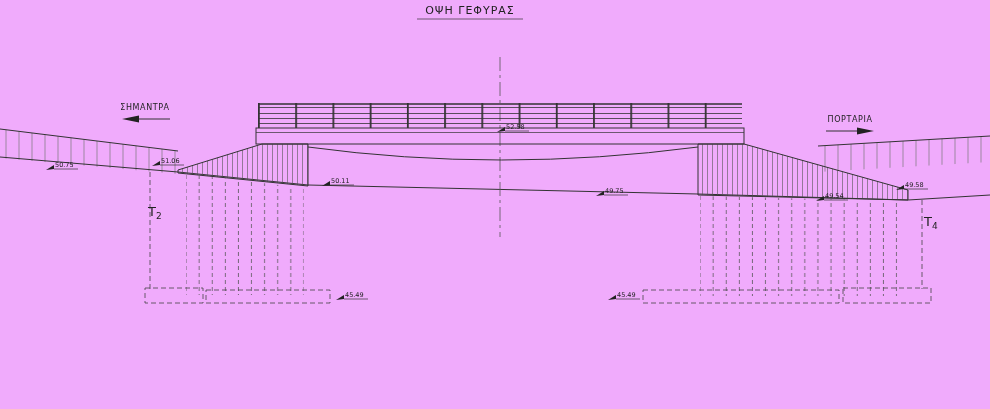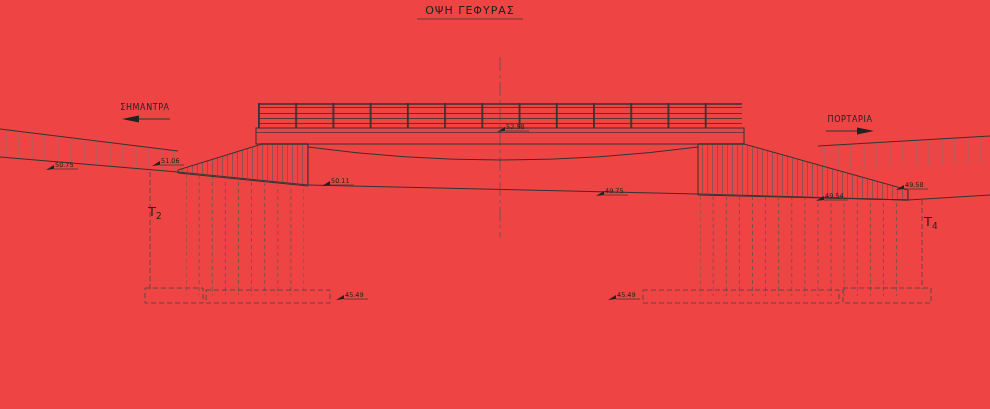--- a/index.html
+++ b/index.html
@@ -1,16 +1,16 @@
 <!DOCTYPE html>
 <html><head>
 <meta charset="utf-8">
 <style>
   html,body{margin:0;padding:0;background:#fff;}
-  .sheet{position:relative;width:990px;height:409px;background:#ef4444;overflow:hidden;
+  .sheet{position:relative;width:990px;height:409px;background:#f0abfc;overflow:hidden;
          font-family:"DejaVu Sans",sans-serif;}
   svg{display:block;}
   svg text{font-family:"DejaVu Sans",sans-serif;fill:#222;}
   .title{font-size:11px;letter-spacing:1px;}
   .dir{font-size:8px;letter-spacing:.6px;}
   .lvl{font-size:6.5px;}
   .pier{font-size:13px;}
   .pier-sub{font-size:9px;}
   .ln{stroke:#333;stroke-width:1;fill:none;}
   .thin{stroke:#333;stroke-width:.7;fill:none;}

